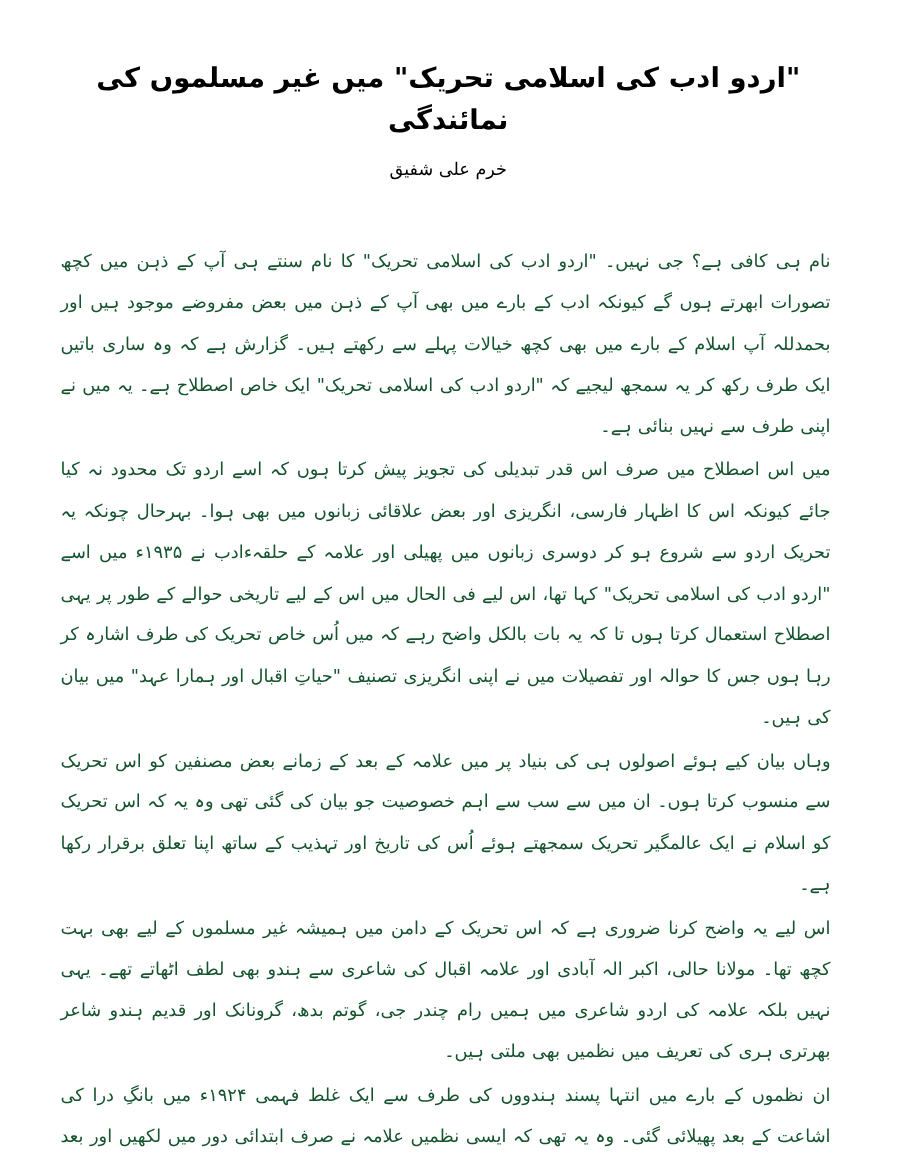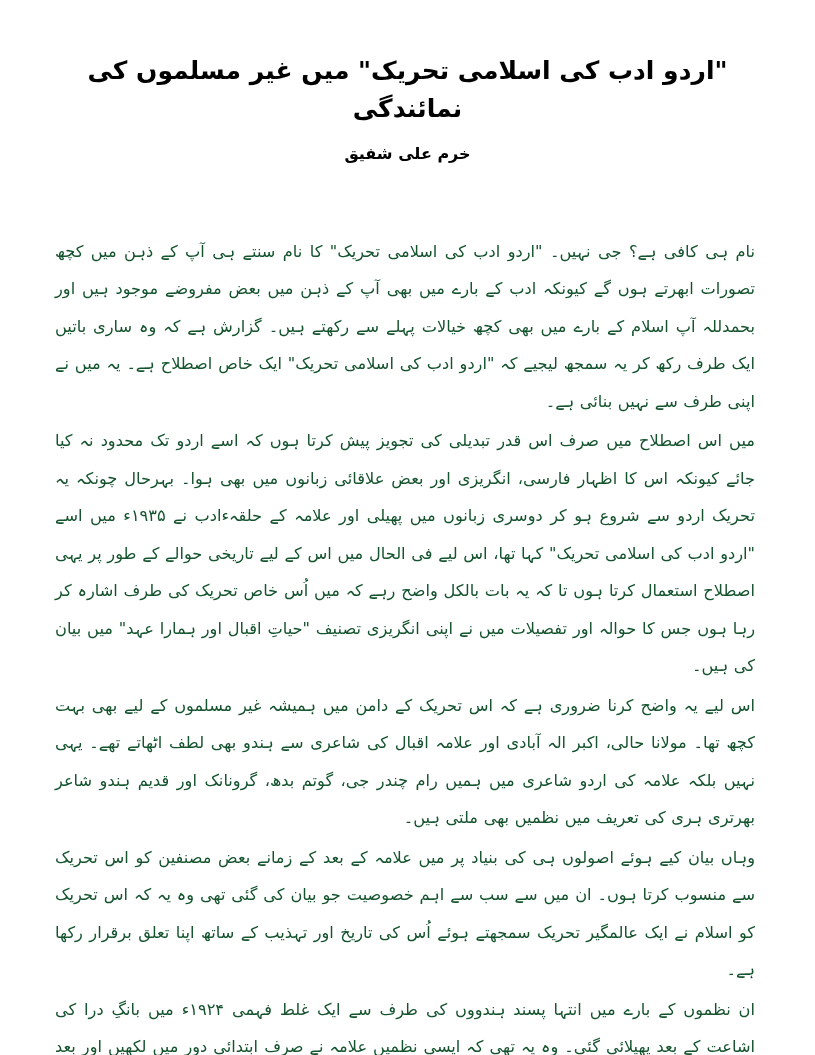--- a/index.html
+++ b/index.html
@@ -40,22 +40,22 @@
     margin: 0 60px;
     letter-spacing: 0.2px;
   }
 
   .doc-author {
     font-size: 16px;
     line-height: 1.6;
     direction: rtl;
     unicode-bidi: isolate;
     color: #000000;
-    margin: 14px 0 18px 0;
-    font-weight: 700;
+    margin: 14px 0 4px 0;
+    font-weight: 400;
   }
 
   .body-text {
     margin: 0;
     padding: 48px 60px 0 55px;
     direction: rtl;
     unicode-bidi: isolate;
   }
 
   .para {
@@ -80,19 +80,19 @@
 <div class="page">
 
   <header class="doc-header">
     <h1 class="doc-title">"اردو ادب کی اسلامی تحریک" میں غیر مسلموں کی نمائندگی</h1>
     <div class="doc-author">خرم علی شفیق</div>
   </header>
 
   <main class="body-text">
     <p class="para">نام ہی کافی ہے؟ جی نہیں۔ "اردو ادب کی اسلامی تحریک" کا نام سنتے ہی آپ کے ذہن میں کچھ تصورات ابھرتے ہوں گے کیونکہ ادب کے بارے میں بھی آپ کے ذہن میں بعض مفروضے موجود ہیں اور بحمدللہ آپ اسلام کے بارے میں بھی کچھ خیالات پہلے سے رکھتے ہیں۔ گزارش ہے کہ وہ ساری باتیں ایک طرف رکھ کر یہ سمجھ لیجیے کہ "اردو ادب کی اسلامی تحریک" ایک خاص اصطلاح ہے۔ یہ میں نے اپنی طرف سے نہیں بنائی ہے۔</p>
     <p class="para">میں اس اصطلاح میں صرف اس قدر تبدیلی کی تجویز پیش کرتا ہوں کہ اسے اردو تک محدود نہ کیا جائے کیونکہ اس کا اظہار فارسی، انگریزی اور بعض علاقائی زبانوں میں بھی ہوا۔ بہرحال چونکہ یہ تحریک اردو سے شروع ہو کر دوسری زبانوں میں پھیلی اور علامہ کے حلقہءادب نے ۱۹۳۵ء میں اسے "اردو ادب کی اسلامی تحریک" کہا تھا، اس لیے فی الحال میں اس کے لیے تاریخی حوالے کے طور پر یہی اصطلاح استعمال کرتا ہوں تا کہ یہ بات بالکل واضح رہے کہ میں اُس خاص تحریک کی طرف اشارہ کر رہا ہوں جس کا حوالہ اور تفصیلات میں نے اپنی انگریزی تصنیف "حیاتِ اقبال اور ہمارا عہد" میں بیان کی ہیں۔</p>
+    <p class="para">وہاں بیان کیے ہوئے اصولوں ہی کی بنیاد پر میں علامہ کے بعد کے زمانے بعض مصنفین کو اس تحریک سے منسوب کرتا ہوں۔ ان میں سے سب سے اہم خصوصیت جو بیان کی گئی تھی وہ یہ کہ اس تحریک کو اسلام نے ایک عالمگیر تحریک سمجھتے ہوئے اُس کی تاریخ اور تہذیب کے ساتھ اپنا تعلق برقرار رکھا ہے۔</p>
     <p class="para">اس لیے یہ واضح کرنا ضروری ہے کہ اس تحریک کے دامن میں ہمیشہ غیر مسلموں کے لیے بھی بہت کچھ تھا۔ مولانا حالی، اکبر الہ آبادی اور علامہ اقبال کی شاعری سے ہندو بھی لطف اٹھاتے تھے۔ یہی نہیں بلکہ علامہ کی اردو شاعری میں ہمیں رام چندر جی، گوتم بدھ، گرونانک اور قدیم ہندو شاعر بھرتری ہری کی تعریف میں نظمیں بھی ملتی ہیں۔</p>
-    <p class="para">وہاں بیان کیے ہوئے اصولوں ہی کی بنیاد پر میں علامہ کے بعد کے زمانے بعض مصنفین کو اس تحریک سے منسوب کرتا ہوں۔ ان میں سے سب سے اہم خصوصیت جو بیان کی گئی تھی وہ یہ کہ اس تحریک کو اسلام نے ایک عالمگیر تحریک سمجھتے ہوئے اُس کی تاریخ اور تہذیب کے ساتھ اپنا تعلق برقرار رکھا ہے۔</p>
     <p class="para">ان نظموں کے بارے میں انتہا پسند ہندووں کی طرف سے ایک غلط فہمی ۱۹۲۴ء میں بانگِ درا کی اشاعت کے بعد پھیلائی گئی۔ وہ یہ تھی کہ ایسی نظمیں علامہ نے صرف ابتدائی دور میں لکھیں اور بعد میں جب وہ مسلم قومیت کے علمبردار بن گئے تو یہ انداز ترک کر دیا۔ یہ بات جو حقیقت کے خلاف ہے، اتنی مشہور ہوئی کہ آج تک دہرائی جا رہی ہے۔</p>
 
   </main>
 
 </div>
 
 </body></html>

